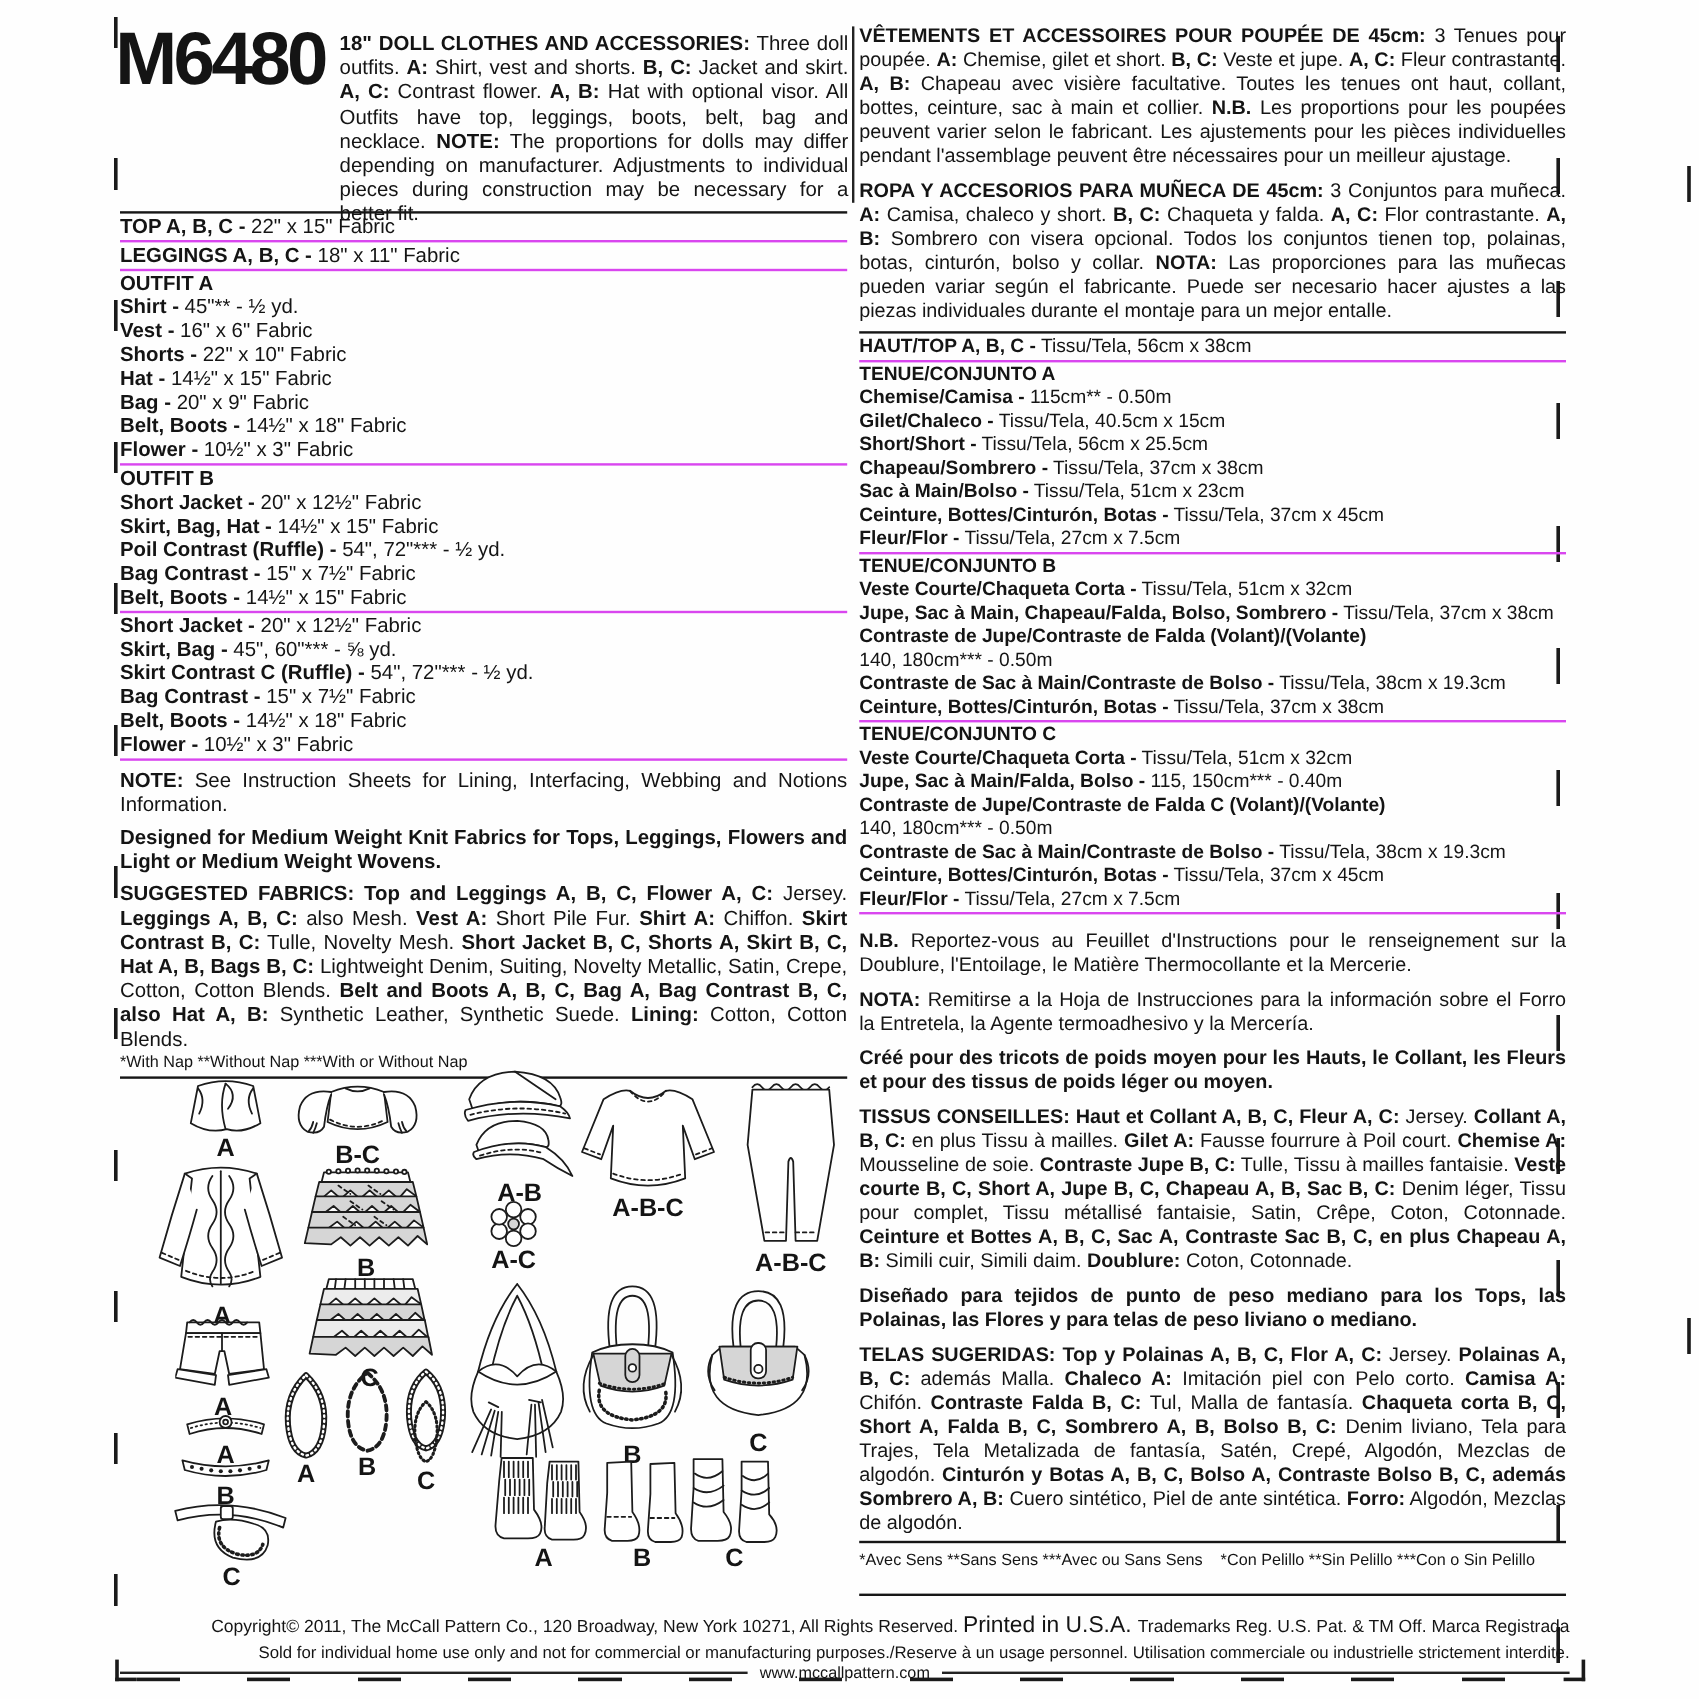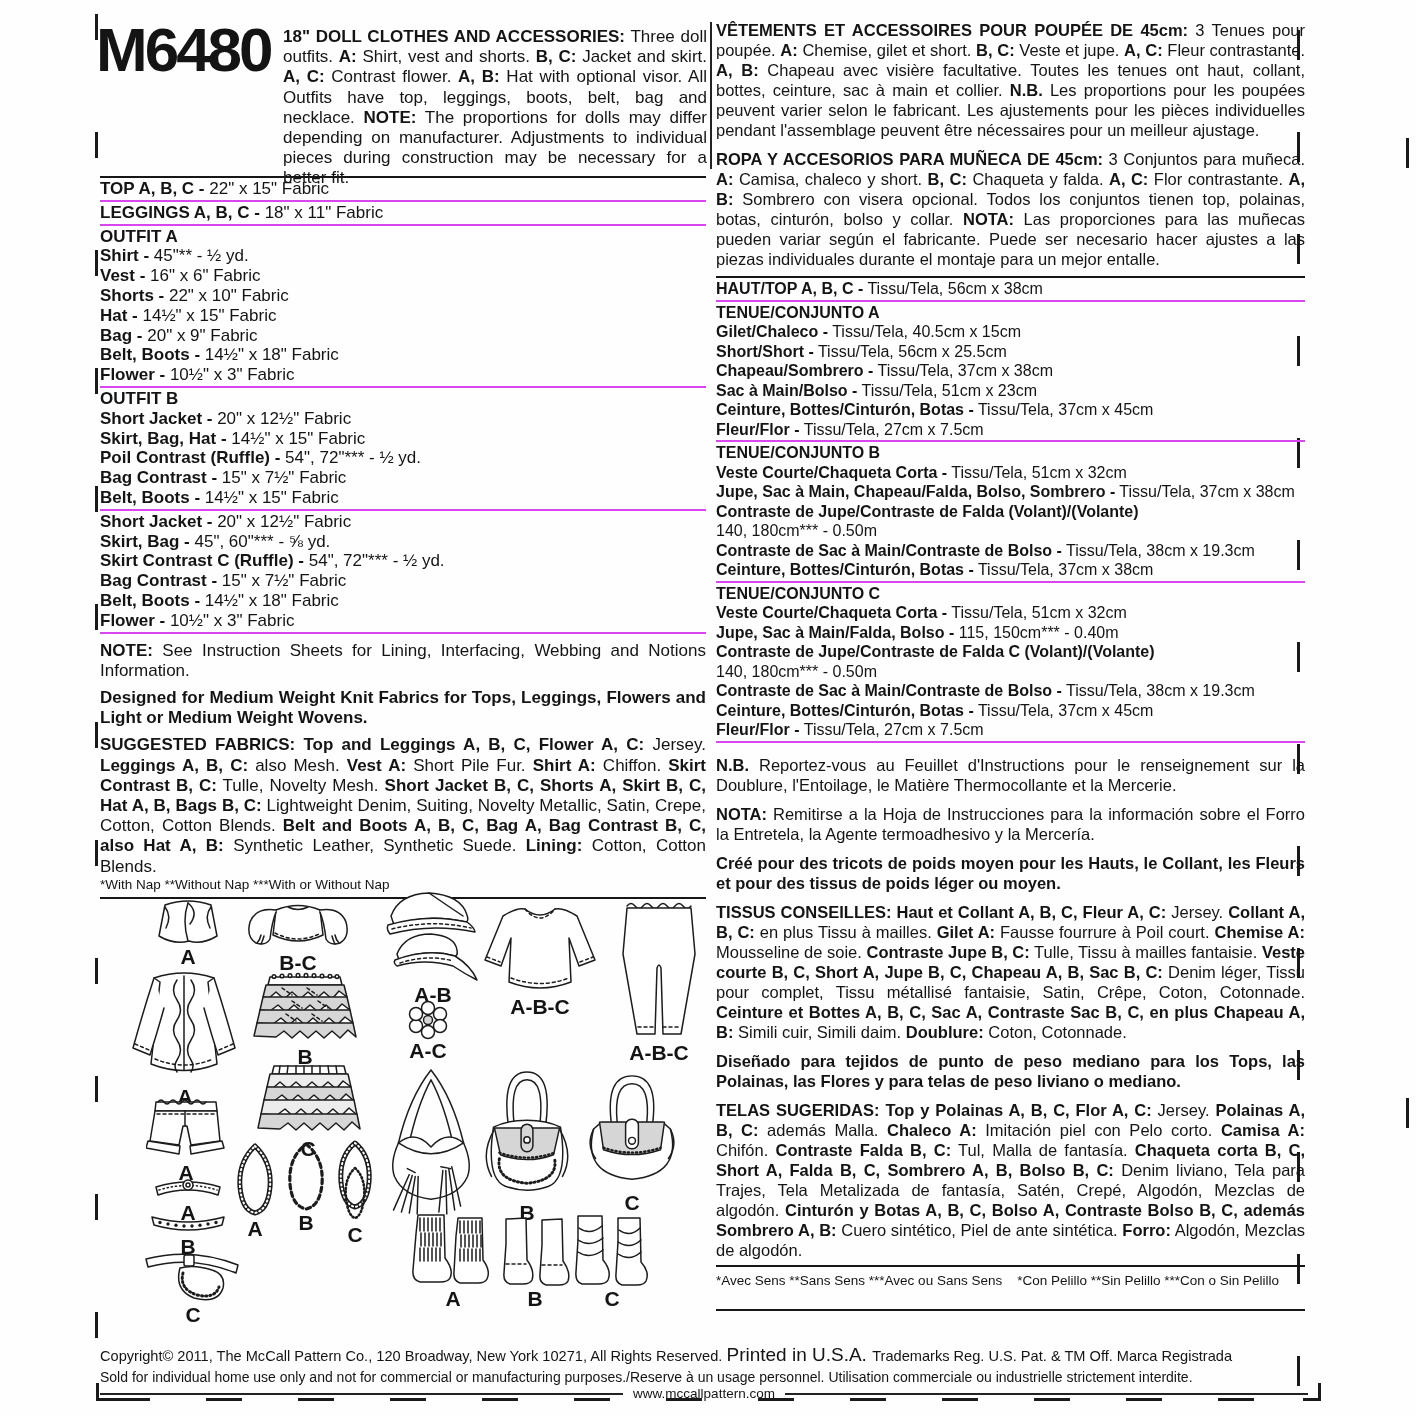--- a/index.html
+++ b/index.html
@@ -49,21 +49,21 @@
   .art svg path,.art svg circle,.art svg rect,.art svg ellipse{
      stroke:#1c1c1c;stroke-width:1.5;fill:none;stroke-linecap:round;stroke-linejoin:round}
   .art svg .fill{fill:#ffffff}
   .art svg .gray{fill:#d6d6d6}
   .art svg .lgray{fill:#ececec}
   .art svg .dash{stroke-dasharray:3 3}
   .art svg .dot{stroke-dasharray:1.2 3}
   .art svg .bead{stroke-width:5}
   .art svg .solid{fill:#1c1c1c;stroke:none}
 
-  .footer{position:absolute;left:100px;top:1344px;width:1208px;text-align:left}
+  .footer{position:absolute;left:100px;top:1344px;width:1208px;text-align:right}
   .f1{font-size:14.6px}
   .f1 .printed{font-size:19px}
   .f2{font-size:14px;margin-top:3px}
   .urlrow{display:flex;align-items:center;gap:10px;margin-top:1px}
   .urlrow .rule{flex:1;border-top:2px solid #222;height:0}
   .url{font-size:13.5px}
 </style>
 </head>
 <body>
 
@@ -130,20 +130,21 @@
     <p class="para"><b>VÊTEMENTS ET ACCESSOIRES POUR POUPÉE DE 45cm:</b><span> 3 Tenues pour poupée. </span><b>A:</b><span> Chemise, gilet et short. </span><b>B, C:</b><span> Veste et jupe. </span><b>A, C:</b><span> Fleur contrastante. </span><b>A, B:</b><span> Chapeau avec visière facultative. Toutes les tenues ont haut, collant, bottes, ceinture, sac à main et collier. </span><b>N.B.</b><span> Les proportions pour les poupées peuvent varier selon le fabricant. Les ajustements pour les pièces individuelles pendant l'assemblage peuvent être nécessaires pour un meilleur ajustage.</span></p>
     <p class="para"><b>ROPA Y ACCESORIOS PARA MUÑECA DE 45cm:</b><span> 3 Conjuntos para muñeca. </span><b>A:</b><span> Camisa, chaleco y short. </span><b>B, C:</b><span> Chaqueta y falda. </span><b>A, C:</b><span> Flor contrastante. </span><b>A, B:</b><span> Sombrero con visera opcional. Todos los conjuntos tienen top, polainas, botas, cinturón, bolso y collar. </span><b>NOTA:</b><span> Las proporciones para las muñecas pueden variar según el fabricante. Puede ser necesario hacer ajustes a las piezas individuales durante el montaje para un mejor entalle.</span></p>
     <div class="tbl">
       <div class="sec">
 
       <div class="trow"><b>HAUT/TOP A, B, C -</b><span> Tissu/Tela, 56cm x 38cm</span></div>
         </div>
       <div class="sec">
 
       <div class="trow"><b>TENUE/CONJUNTO A</b><span></span></div>
+          <div class="trow"><b>Chemise/Camisa -</b><span> 115cm** - 0.50m</span></div>
           <div class="trow"><b>Gilet/Chaleco -</b><span> Tissu/Tela, 40.5cm x 15cm</span></div>
           <div class="trow"><b>Short/Short -</b><span> Tissu/Tela, 56cm x 25.5cm</span></div>
           <div class="trow"><b>Chapeau/Sombrero -</b><span> Tissu/Tela, 37cm x 38cm</span></div>
           <div class="trow"><b>Sac à Main/Bolso -</b><span> Tissu/Tela, 51cm x 23cm</span></div>
           <div class="trow"><b>Ceinture, Bottes/Cinturón, Botas -</b><span> Tissu/Tela, 37cm x 45cm</span></div>
           <div class="trow"><b>Fleur/Flor -</b><span> Tissu/Tela, 27cm x 7.5cm</span></div>
         </div>
       <div class="sec">
 
       <div class="trow"><b>TENUE/CONJUNTO B</b><span></span></div>

